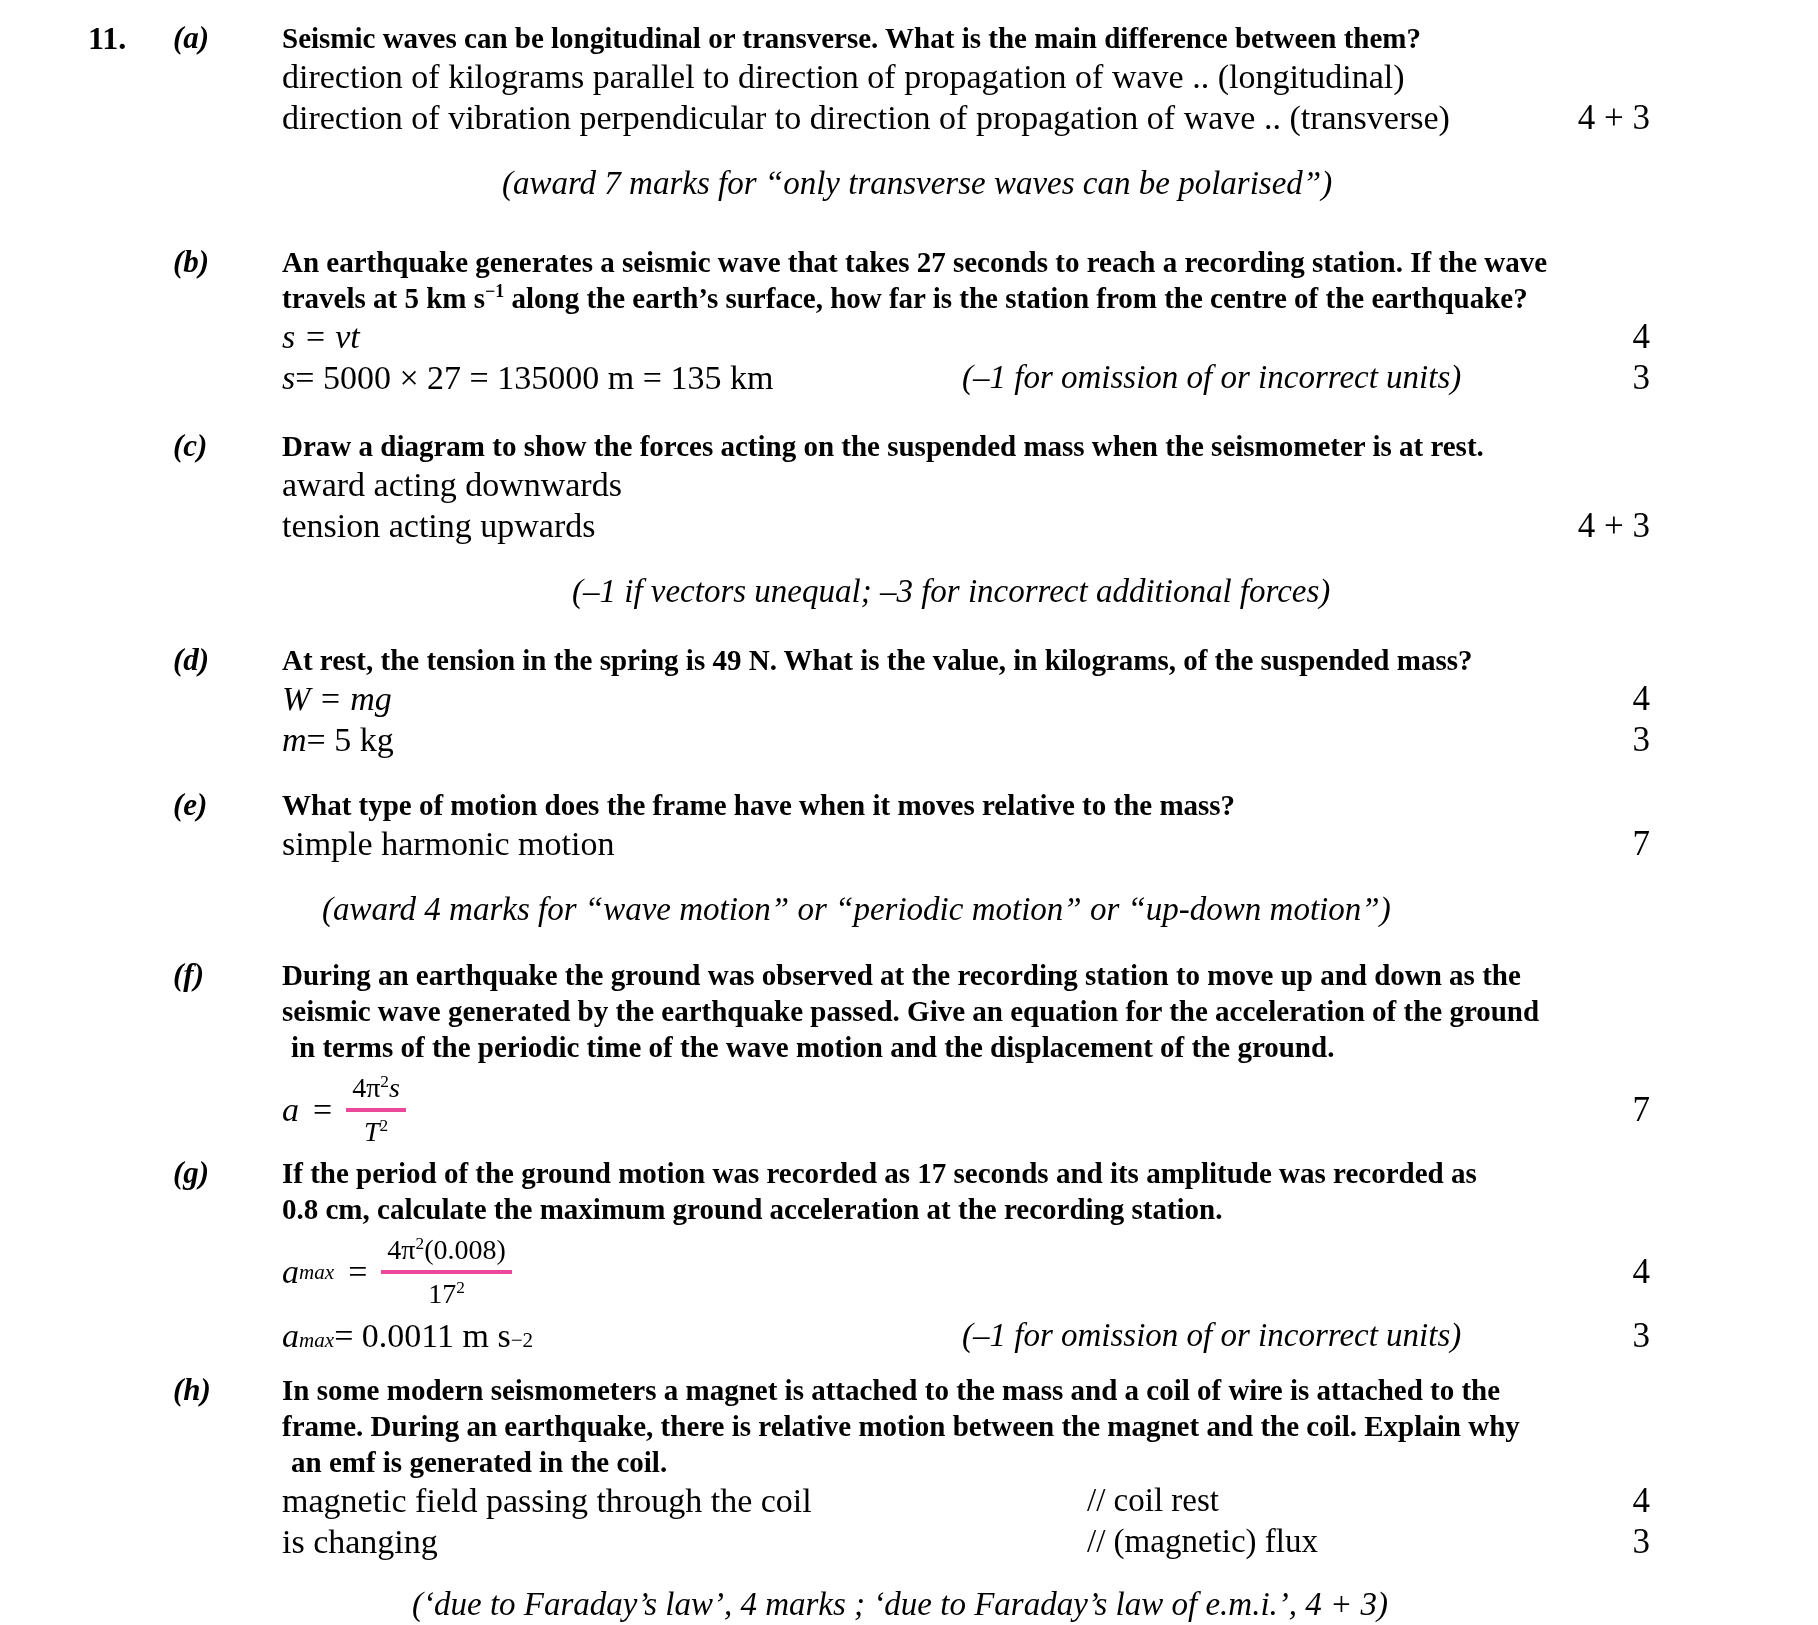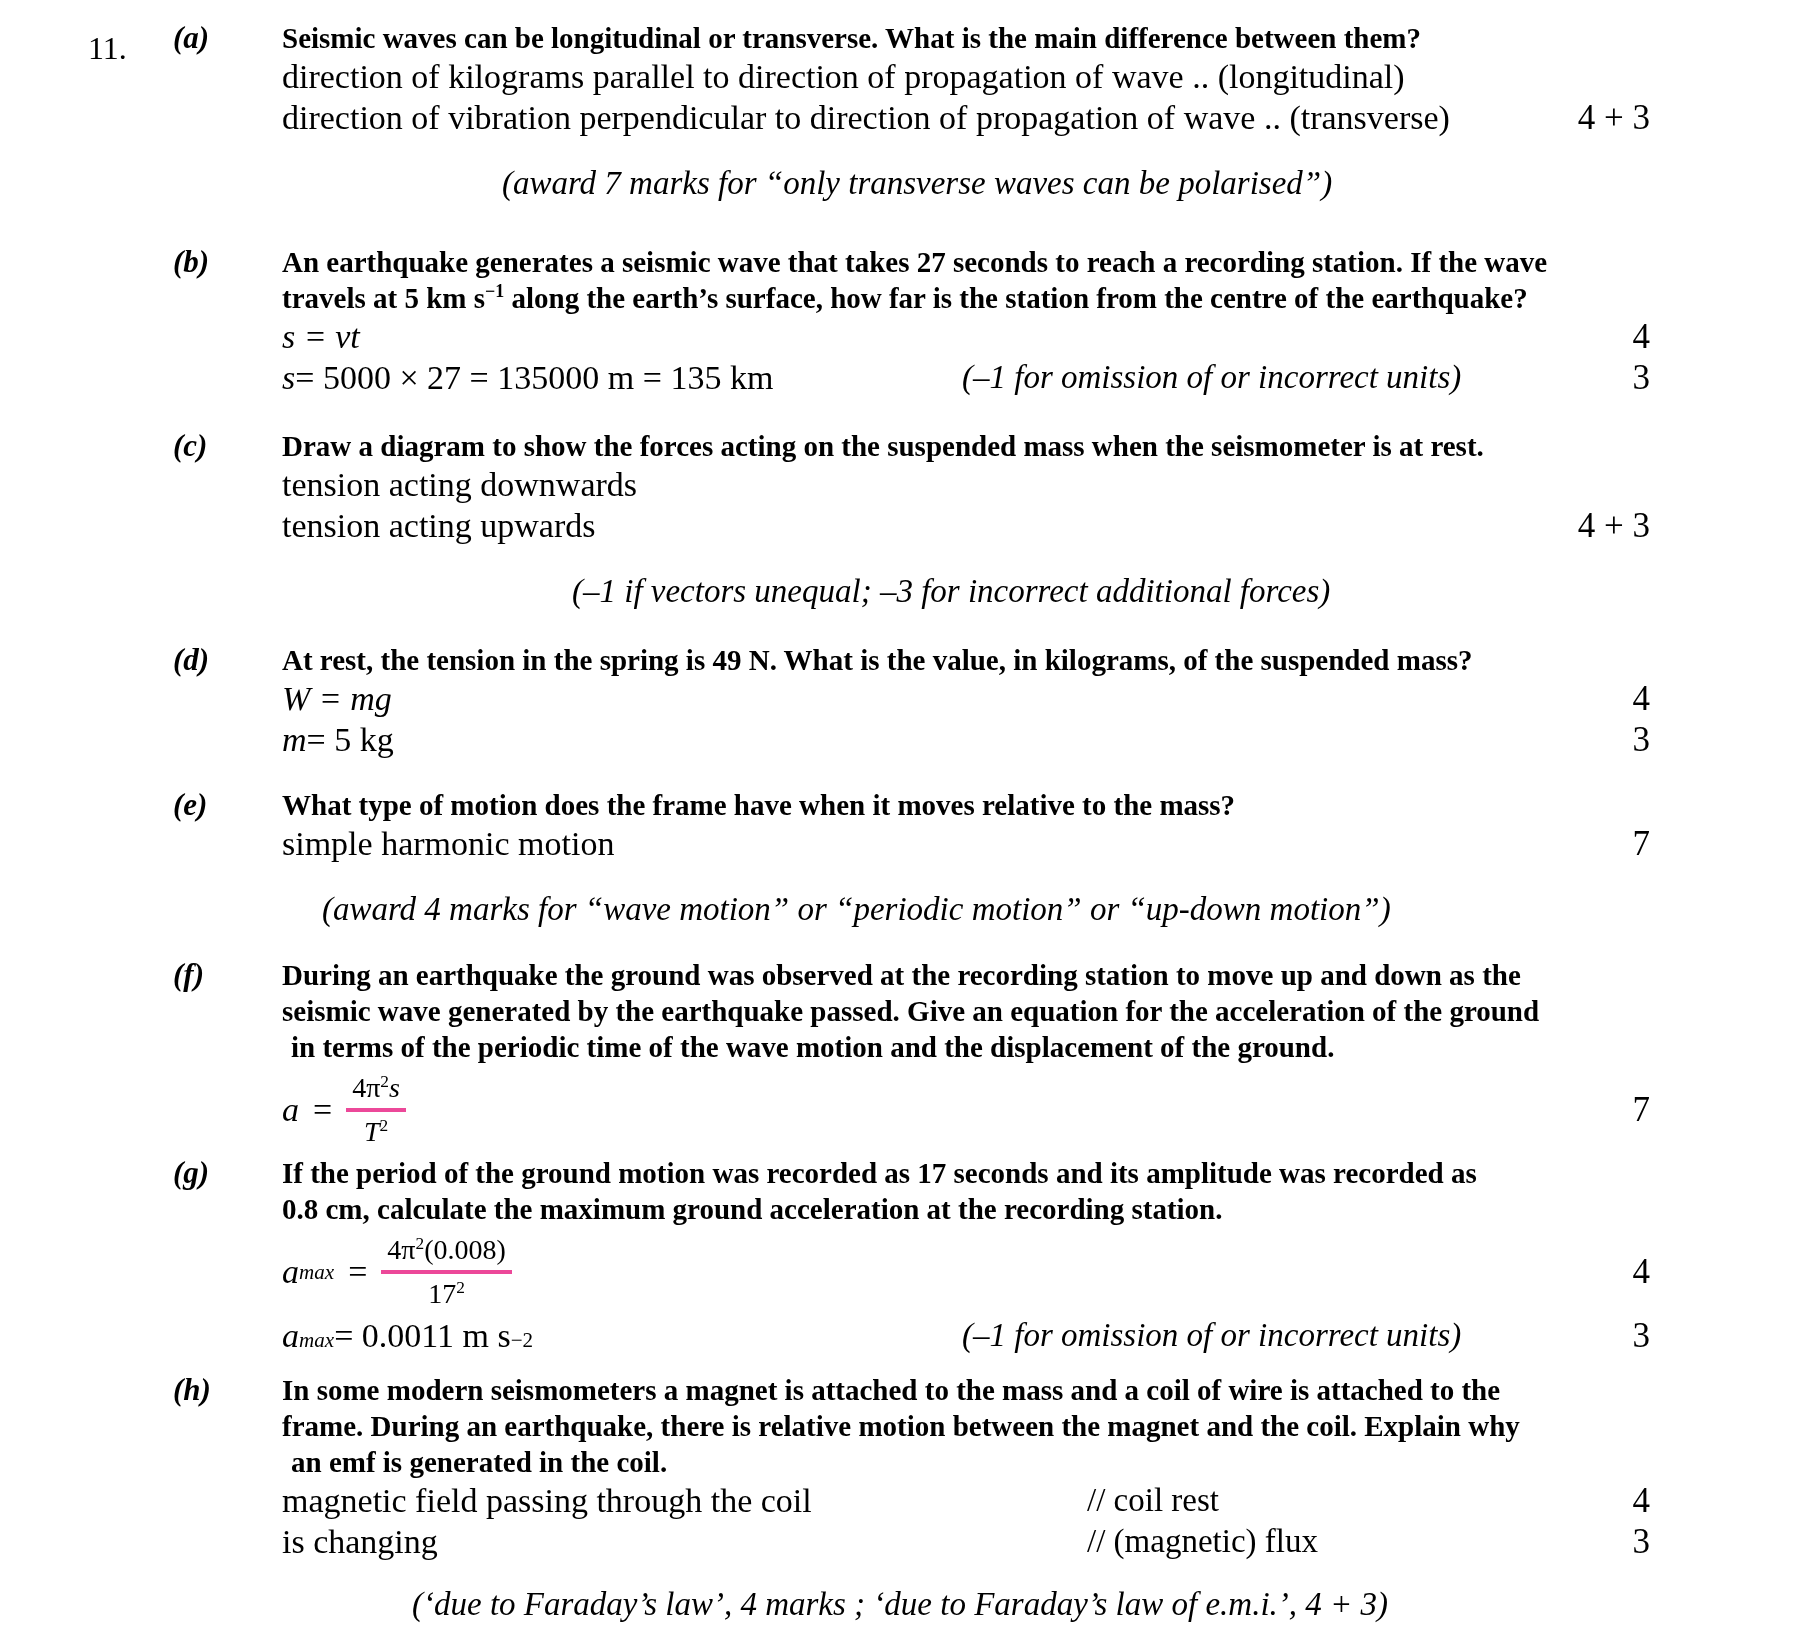--- a/index.html
+++ b/index.html
@@ -6,22 +6,22 @@
   .sheet{
     position:relative;
     width:1818px;height:1625px;
     background:#ffffff;color:#000;
     font-family:"Liberation Serif","DejaVu Serif",serif;
     overflow:hidden;
   }
   .part{display:flex;}
   .gutter{flex:0 0 282px;position:relative;}
   .qnum{
-    position:absolute;left:88px;top:10px;
-    font-weight:normal;font-size:32px;line-height:36px;
+    position:absolute;left:88px;top:0;
+    font-weight:bold;font-size:32px;line-height:36px;
   }
   .plabel{
     position:absolute;left:173px;top:0;
     font-weight:bold;font-style:italic;font-size:31px;line-height:36px;
   }
   .content{flex:1;min-width:0;}
   .qline{
     font-weight:bold;font-size:29px;line-height:36px;white-space:nowrap;
   }
   .aline{
@@ -112,21 +112,21 @@
     </div>
   </section>
 
   <section class="part part-c">
     <div class="gutter">
       <span class="plabel">(c)</span>
     </div>
     <div class="content">
       <div class="qline">Draw a diagram to show the forces acting on the suspended mass when the seismometer is at rest.</div>
       <div class="aline">
-        <span>tension acting downwards</span>
+        <span>award acting downwards</span>
       </div>
       <div class="aline">
         <span>tension acting upwards</span>
         <span class="mark">4 + 3</span>
       </div>
       <div class="noteline pad-c">(–1 if vectors unequal; –3 for incorrect additional forces)</div>
     </div>
   </section>
 
   <section class="part part-d">

